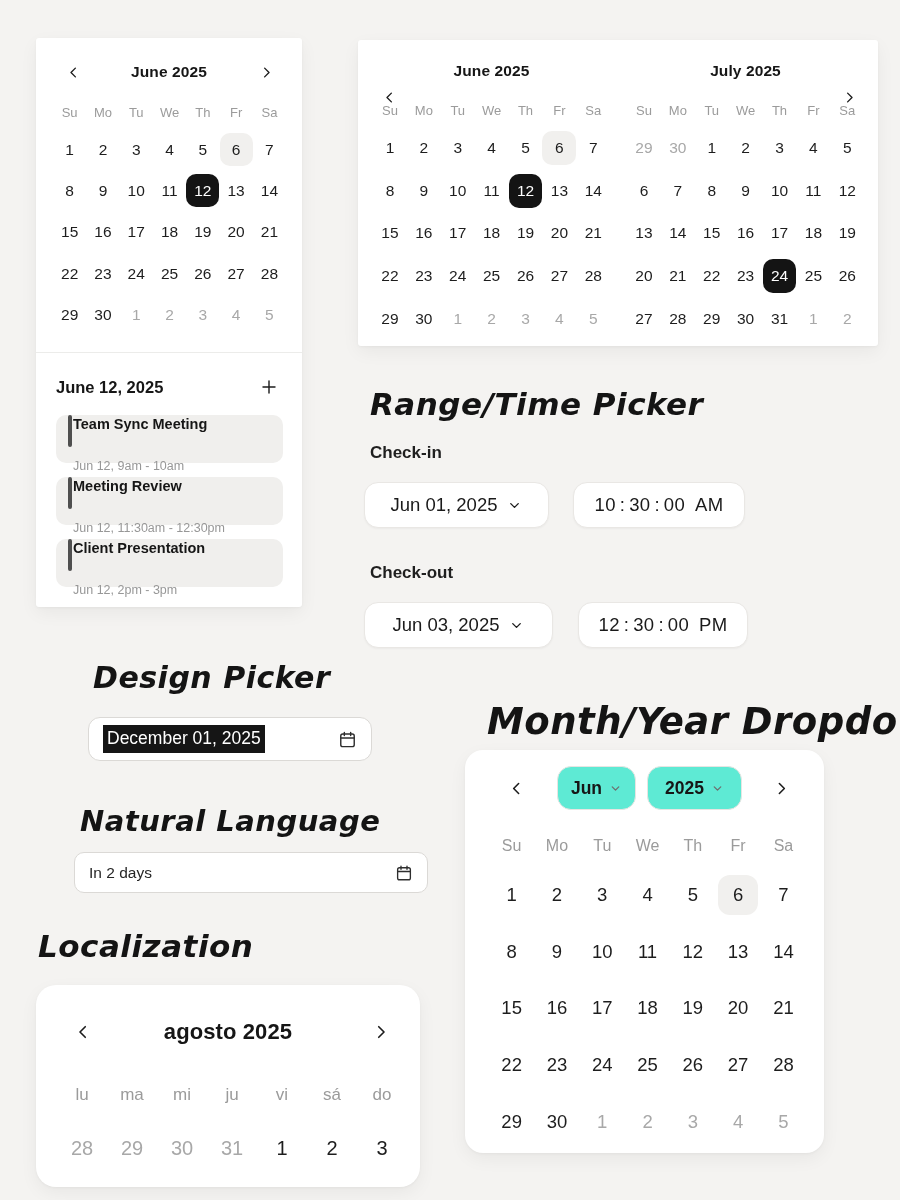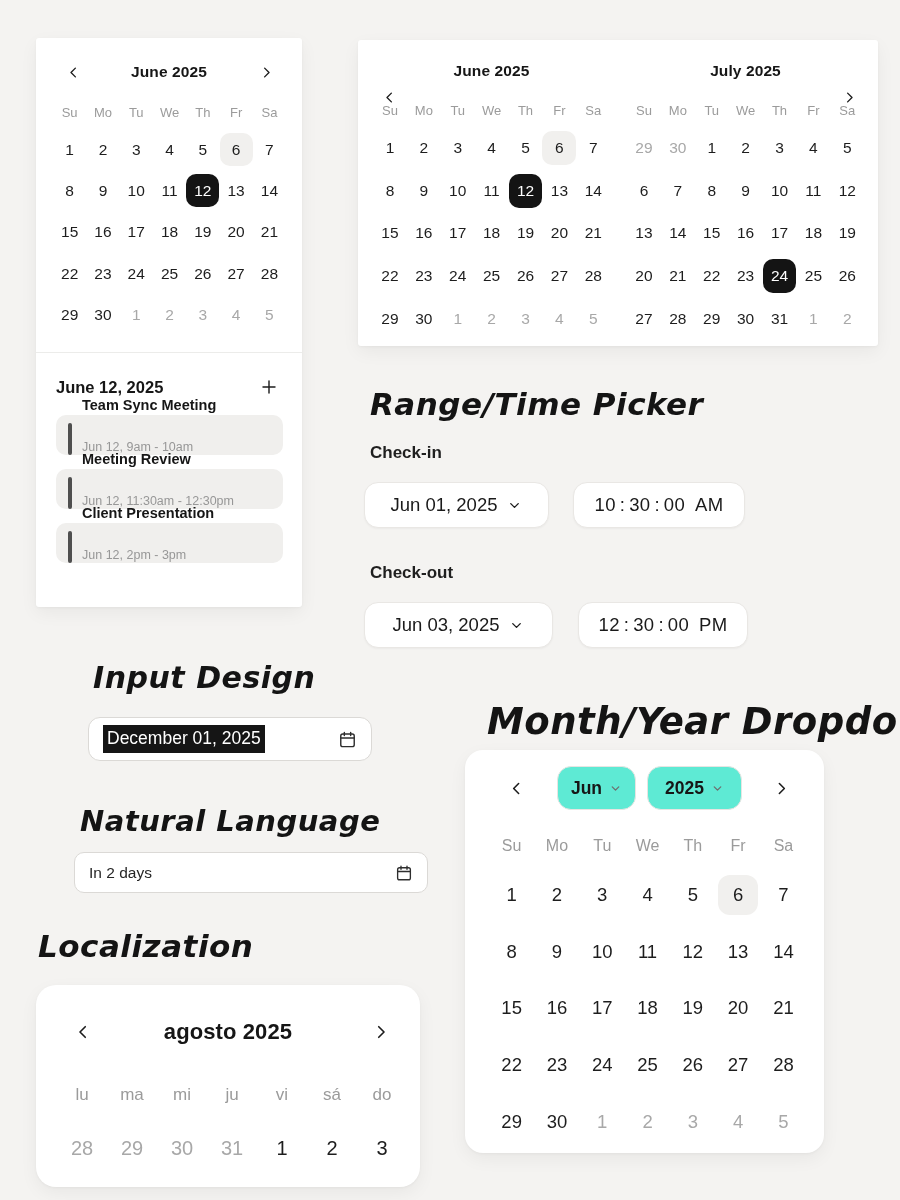--- a/index.html
+++ b/index.html
@@ -52,22 +52,22 @@
   #single-card { left:36px; top:38px; width:266px; height:569px; }
   #single-card .cal-head { top:58px; height:28px; top:20px; }
   #single-card .wd-row { position:absolute; top:67px; left:17px; }
   #single-card .day-grid { position:absolute; top:91px; left:17px; }
   #single-card .divider { position:absolute; top:314px; left:0; right:0; height:1px; background:#ececea; }
   .events-head { position:absolute; top:336px; left:20px; right:20px; height:26px; display:flex; align-items:center; justify-content:space-between; }
   .events-date { font-size:16.5px; font-weight:700; color:#161616; }
   .add-btn { background:none; border:none; cursor:pointer; width:26px; height:26px; display:flex; align-items:center; justify-content:center; padding:0; }
   .events-list { position:absolute; top:377px; left:20px; right:19px; display:flex; flex-direction:column; gap:14px; }
   .event {
-    background:#f0efed; border-radius:10px; height:40px;
-    display:flex; align-items:flex-end; gap:10px; padding:0 12px; cursor:pointer;
+    background:#f0efed; border-radius:10px; height:48px;
+    display:flex; align-items:flex-start; gap:1px; padding:0 12px; cursor:pointer;
   }
   .event-bar { width:4px; height:32px; border-radius:2px; background:#4f4f4f; flex:none; }
   .event-title { font-size:14.5px; font-weight:700; color:#161616; line-height:1.25; }
   .event-time { font-size:12.5px; color:#979797; line-height:1.3;margin-top:25px; }
 
   
   #dual-card { left:358px; top:40px; width:520px; height:306px; }
   .month-block { position:absolute; top:0; bottom:0; width:237px; }
   .month-block .cal-head { top:18px; height:26px; }
   .month-block .wd-row { position:absolute; top:63px; left:0; }
@@ -607,21 +607,21 @@
 </button>
 <button class="pick-btn" id="checkout-time">
   <span class="time-seg">12</span>
   <span class="time-seg">:</span>
   <span class="time-seg">30</span>
   <span class="time-seg">:</span>
   <span class="time-seg">00</span>
   <span class="time-seg meridiem">PM</span>
 </button>
 
-<div class="script-heading" id="input-heading">Input Design</div>
+<div class="script-heading" id="input-heading">Design Picker</div>
 <div class="text-field" id="input-field">
   <span class="field-text selected-text">December 01, 2025</span>
   <span class="field-icon">
     <svg width="19" height="19" viewBox="0 0 24 24" fill="none" stroke="#2e2e2e" stroke-width="1.8" stroke-linecap="round">
         <rect x="3.5" y="5" width="17" height="16" rx="2.5"></rect>
         <path d="M8 3v4M16 3v4M3.5 10h17"></path>
       </svg>
   </span>
 </div>
 

